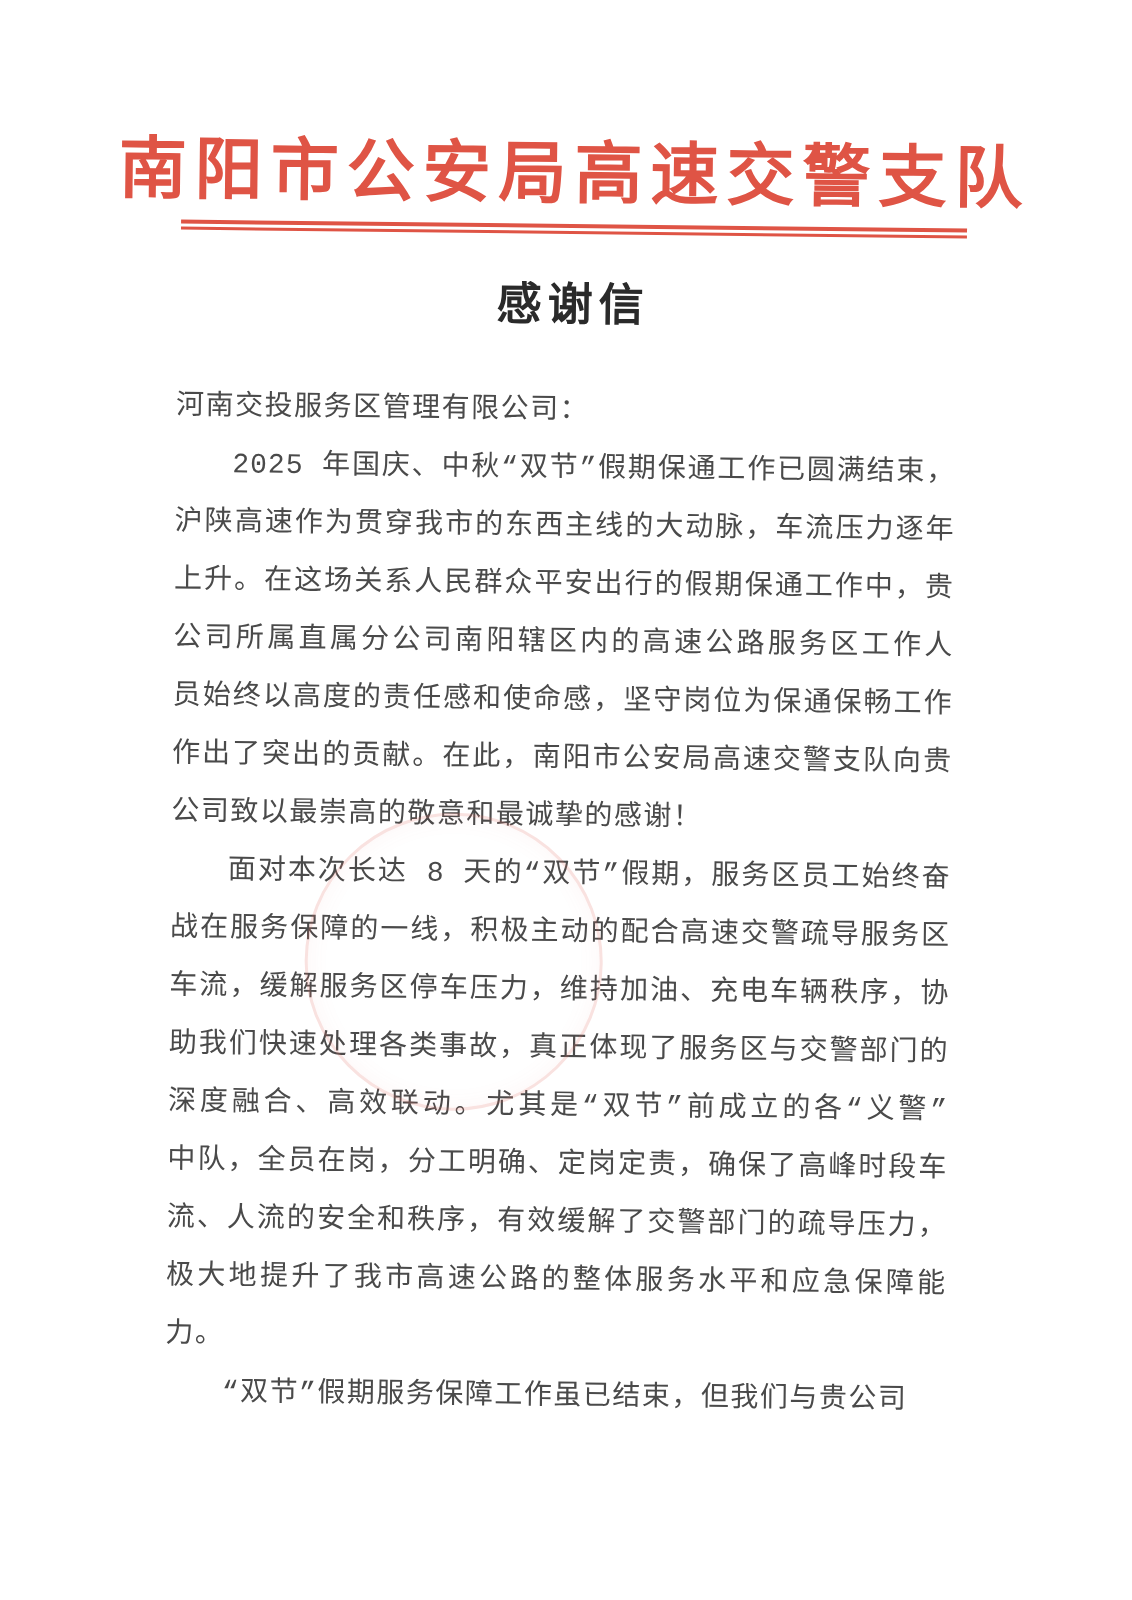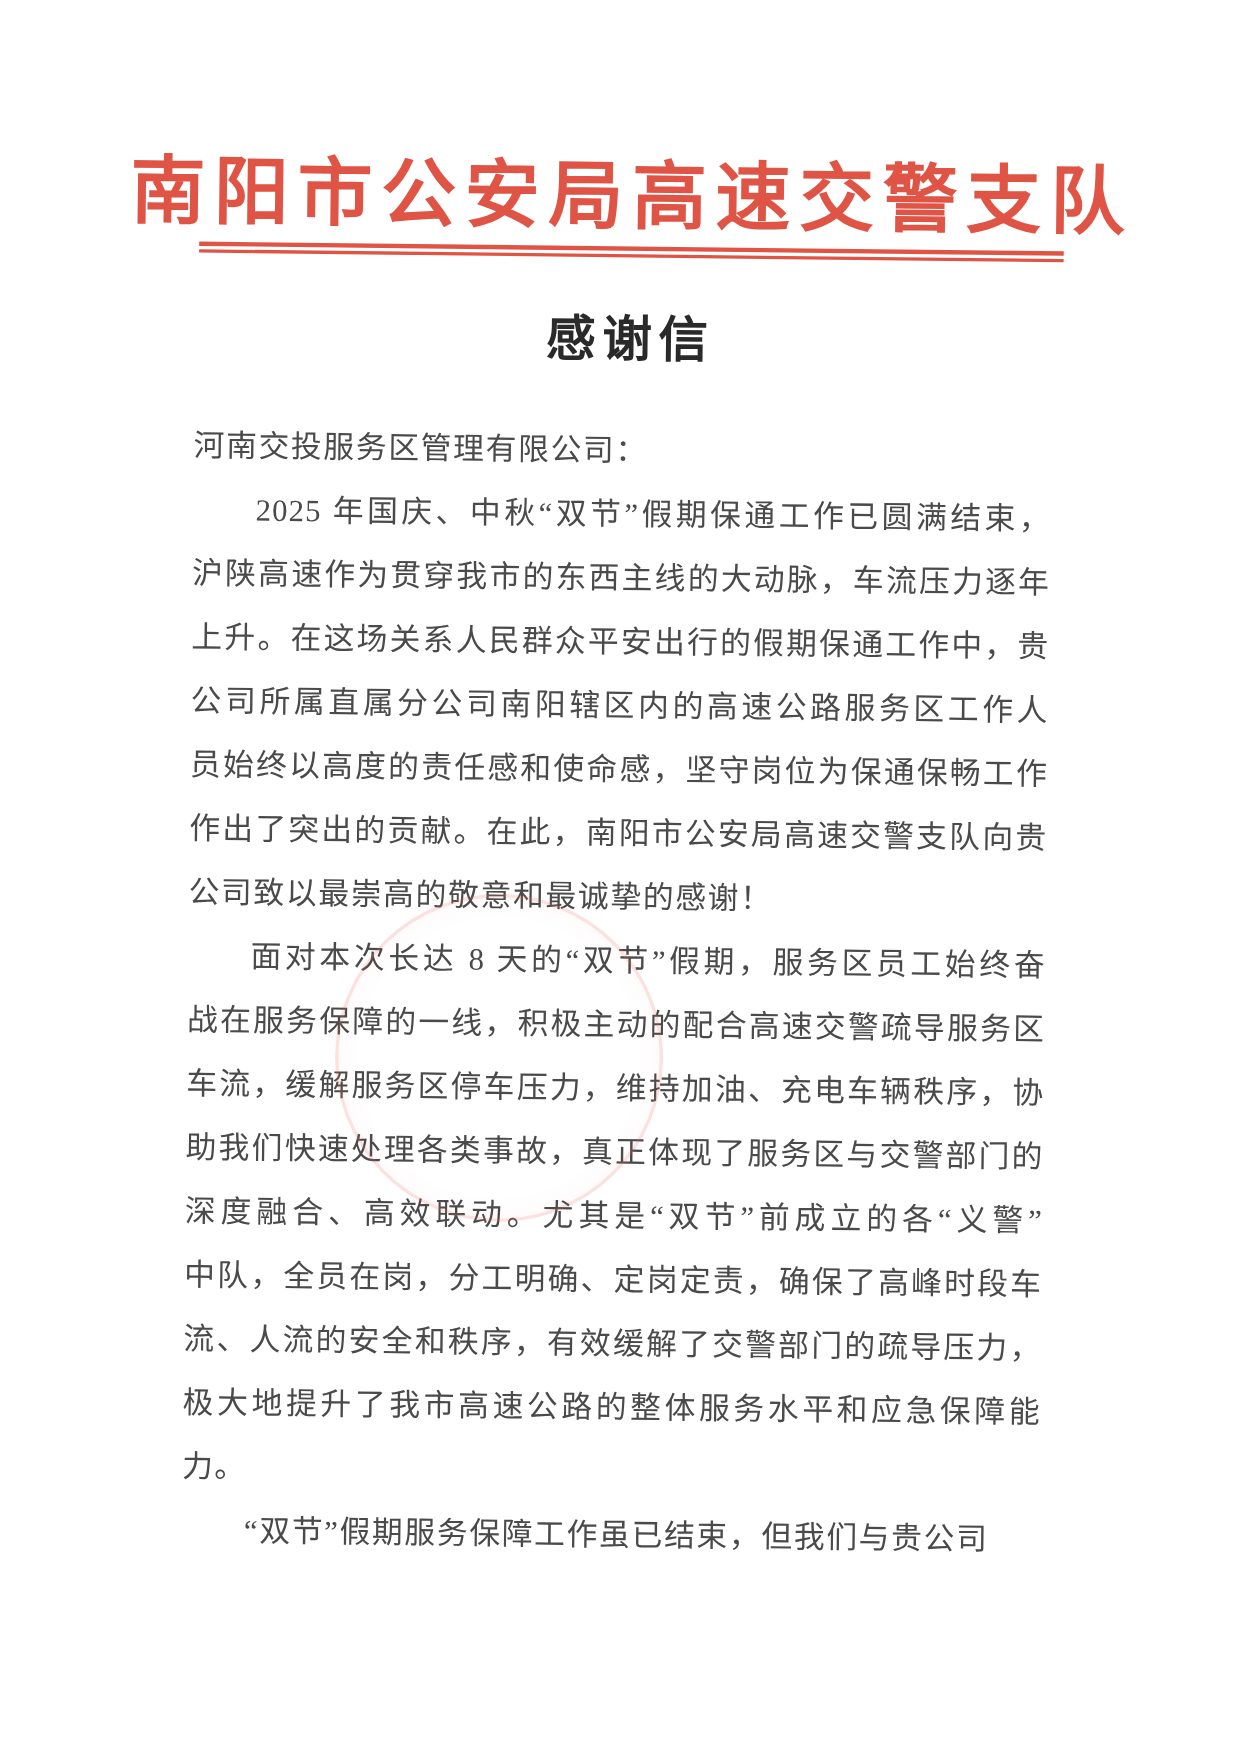--- a/index.html
+++ b/index.html
@@ -1,21 +1,21 @@
 <!DOCTYPE html>
 <html lang="zh-CN" style="--accent: #df5445;"><head>
 <meta charset="utf-8">
 <style>
   html,body{margin:0;padding:0;background:#ffffff;}
   .sheet{
     position:relative;
     width:1132px;height:1600px;
     background:#ffffff;
     overflow:hidden;
-    font-family:Liberation Serif, serif;
+    font-family:Liberation Mono, monospace;
   }
   
   .skew{
     position:relative;
     width:100%;height:100%;
     transform:rotate(0.65deg);
     transform-origin:50% 50%;
   }
   .letterhead{
     margin:136px auto 0;

